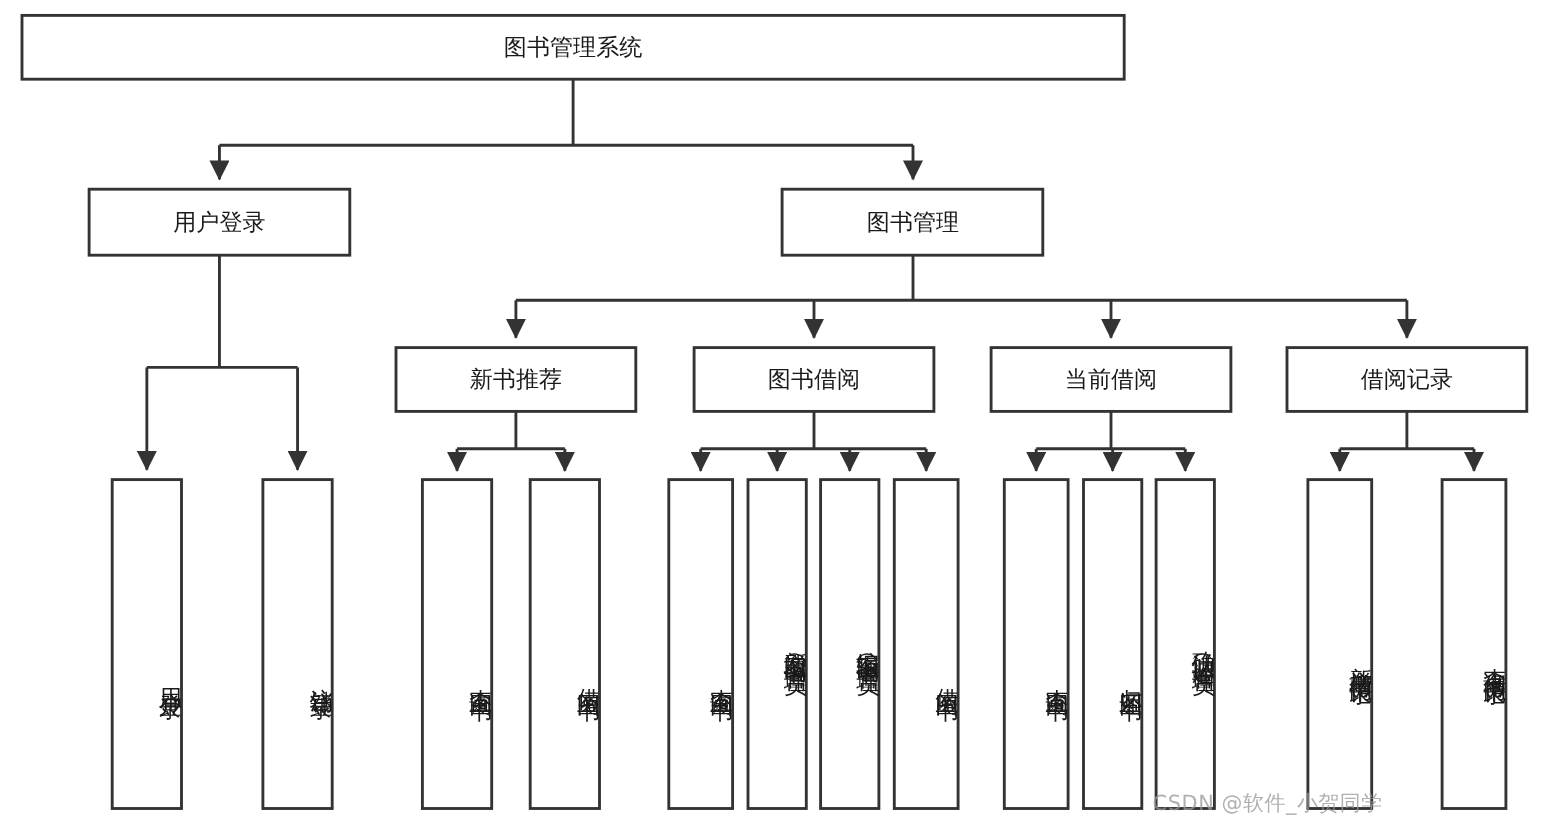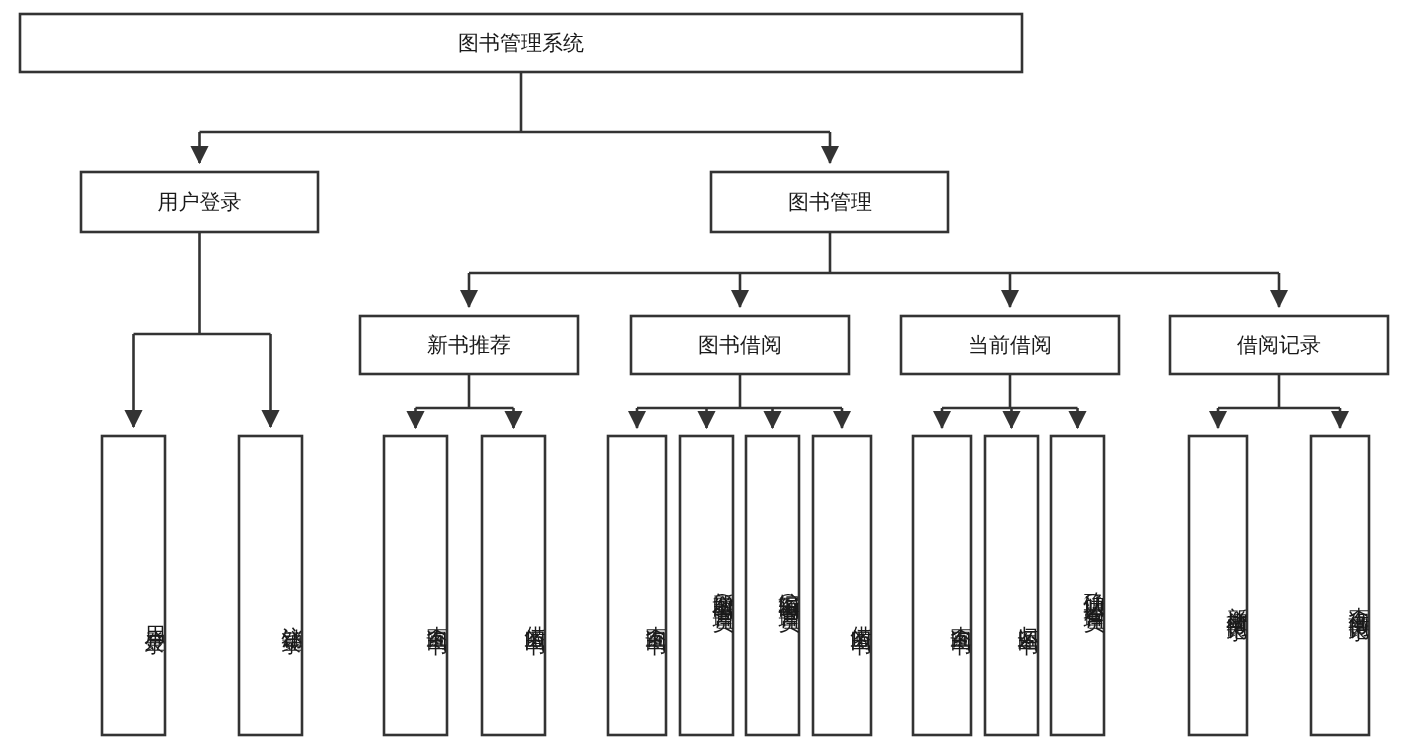--- a/index.html
+++ b/index.html
@@ -223,13 +223,14 @@
   <div class="node-label-v" style="left:608px; top:500px;  width:58px; height:230px;">查询图书</div>
   <div class="node-label-v" style="left:680px; top:443px;  width:53px; height:290px;">新增图书（管理员）</div>
   <div class="node-label-v" style="left:746px; top:443px;  width:53px; height:290px;">编辑图书（管理员）</div>
   <div class="node-label-v" style="left:813px; top:500px;  width:58px; height:230px;">借阅图书</div>
   <div class="node-label-v" style="left:913px; top:500px;  width:58px; height:230px;">查询图书</div>
   <div class="node-label-v" style="left:985px; top:500px;  width:53px; height:230px;">归还图书</div>
   <div class="node-label-v" style="left:1051px; top:443px; width:53px; height:290px;">确认归还（管理员）</div>
   <div class="node-label-v" style="left:1189px; top:468px; width:58px; height:262px;">新增借阅记录</div>
   <div class="node-label-v" style="left:1311px; top:468px; width:58px; height:262px;">查询借阅记录</div>
 
+  <div class="watermark">CSDN @软件_小贺同学</div>
 </div>
 
 </body></html>

